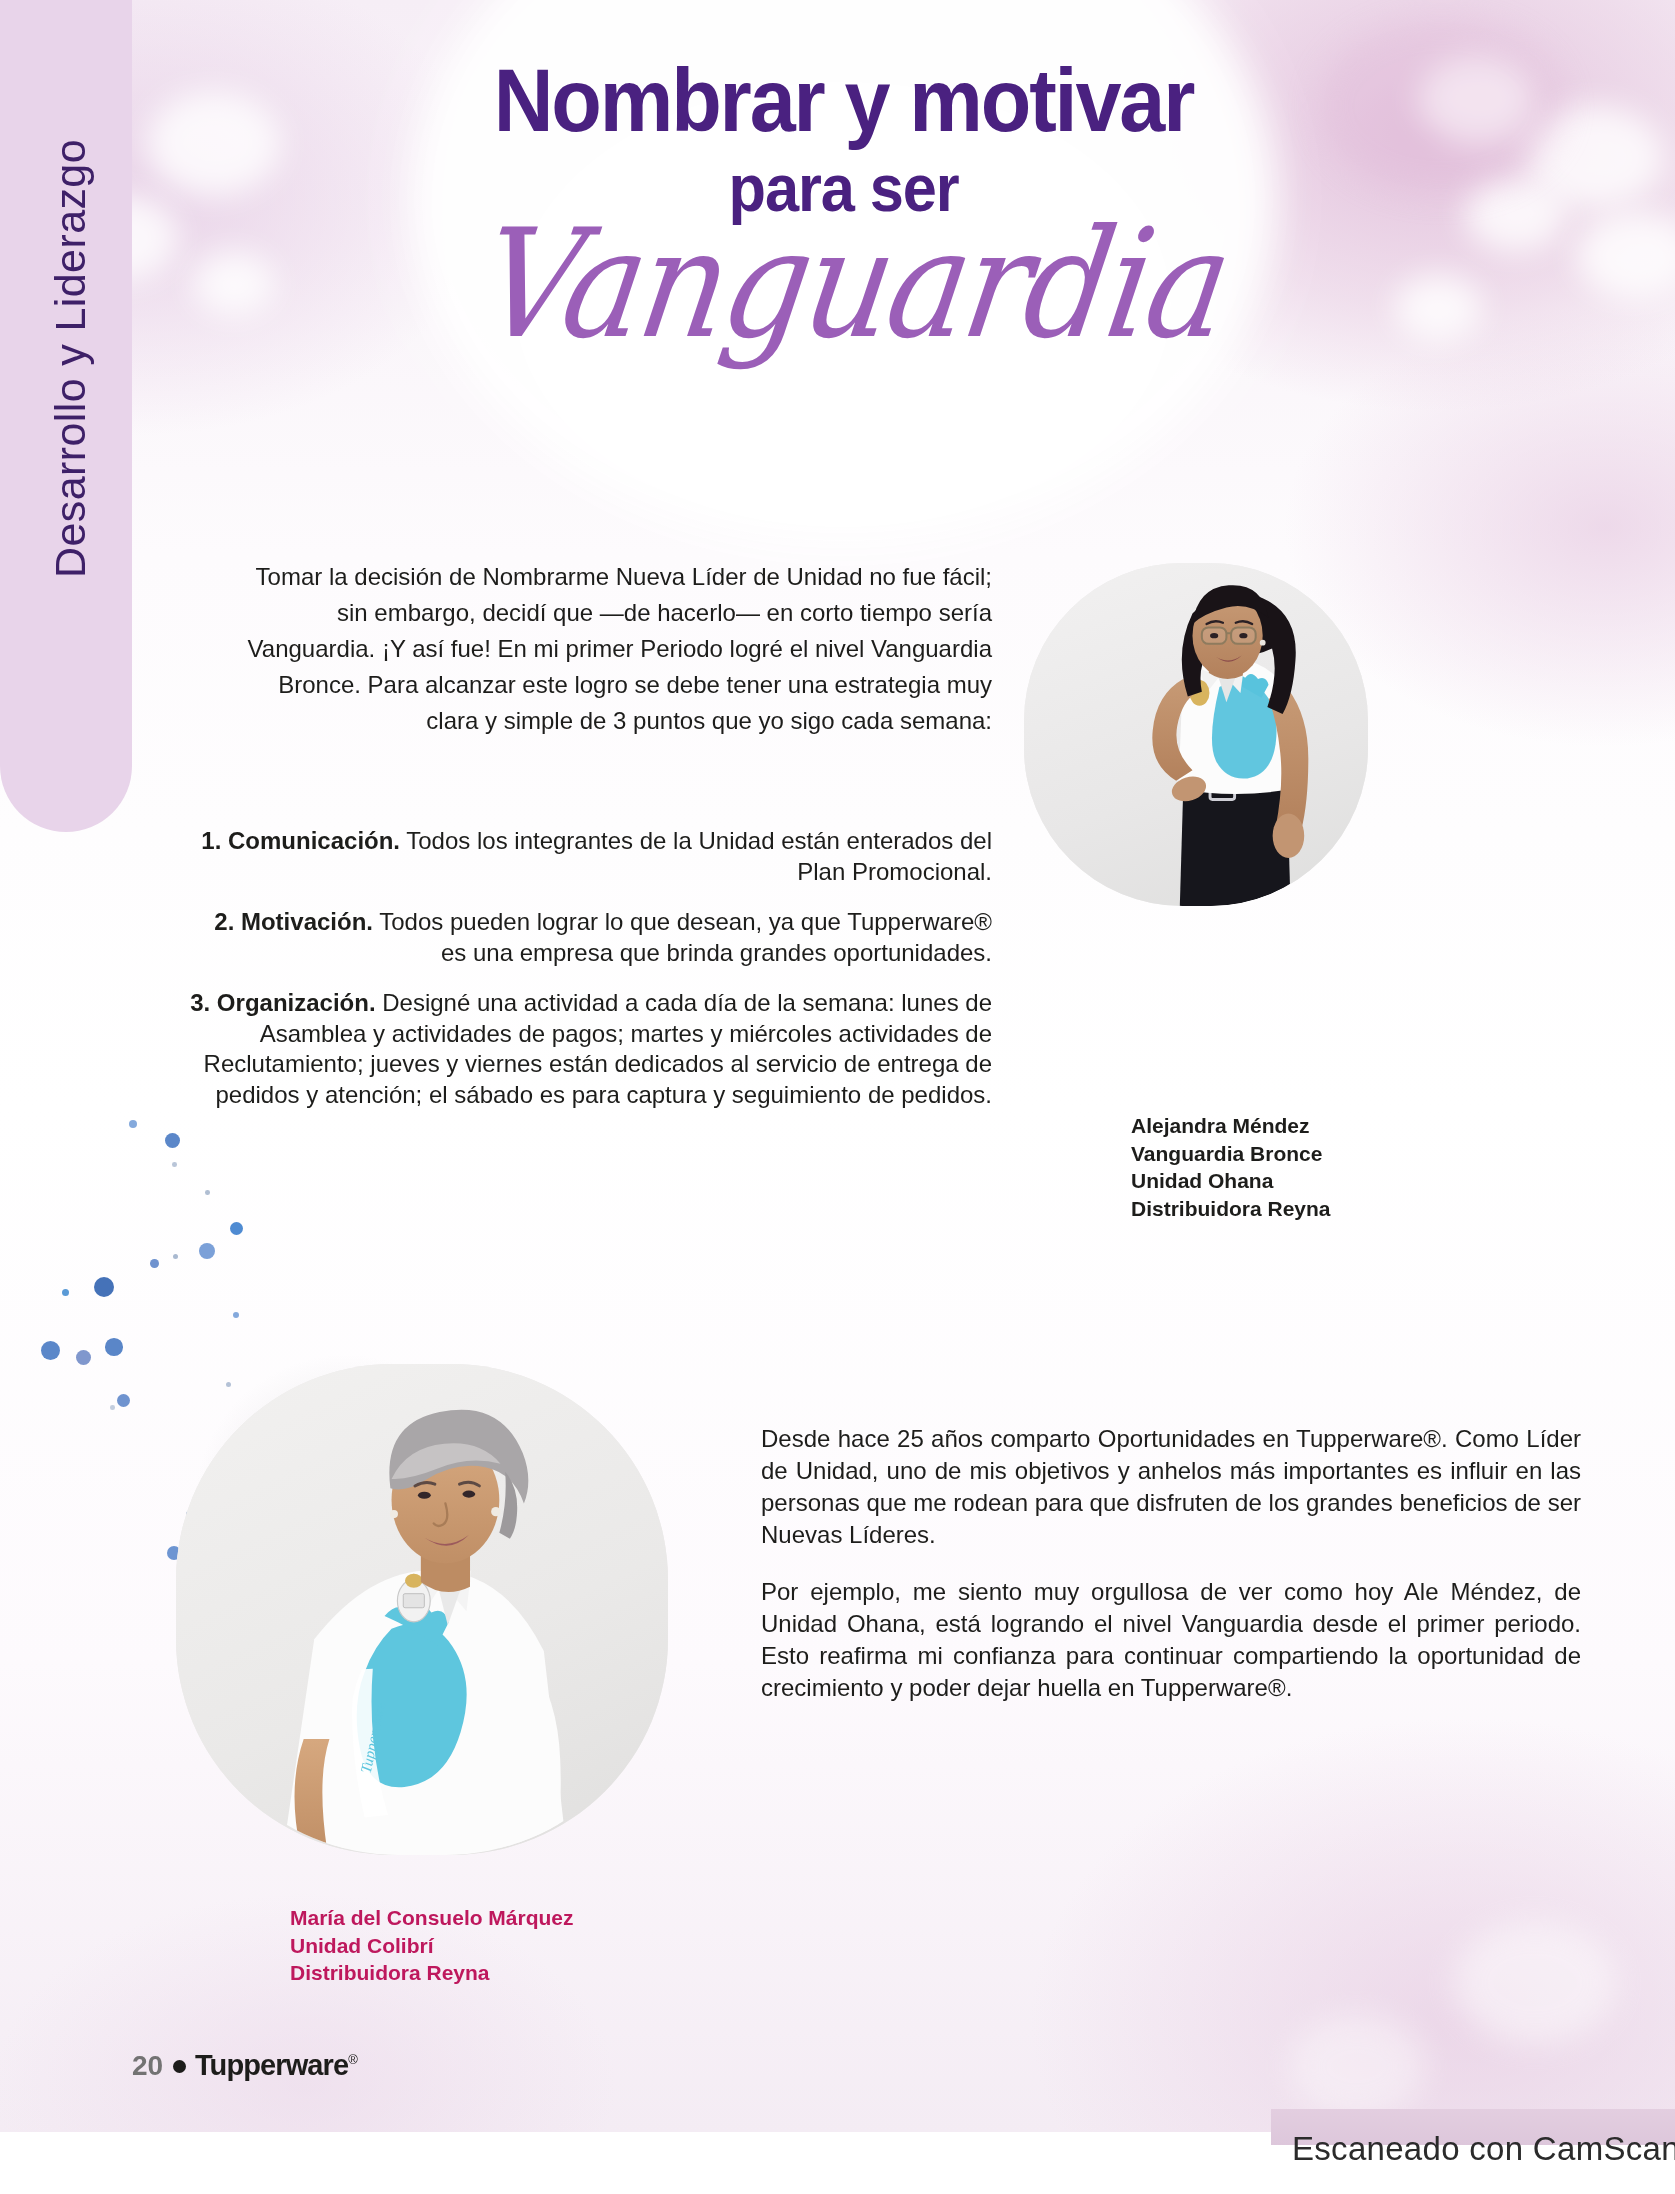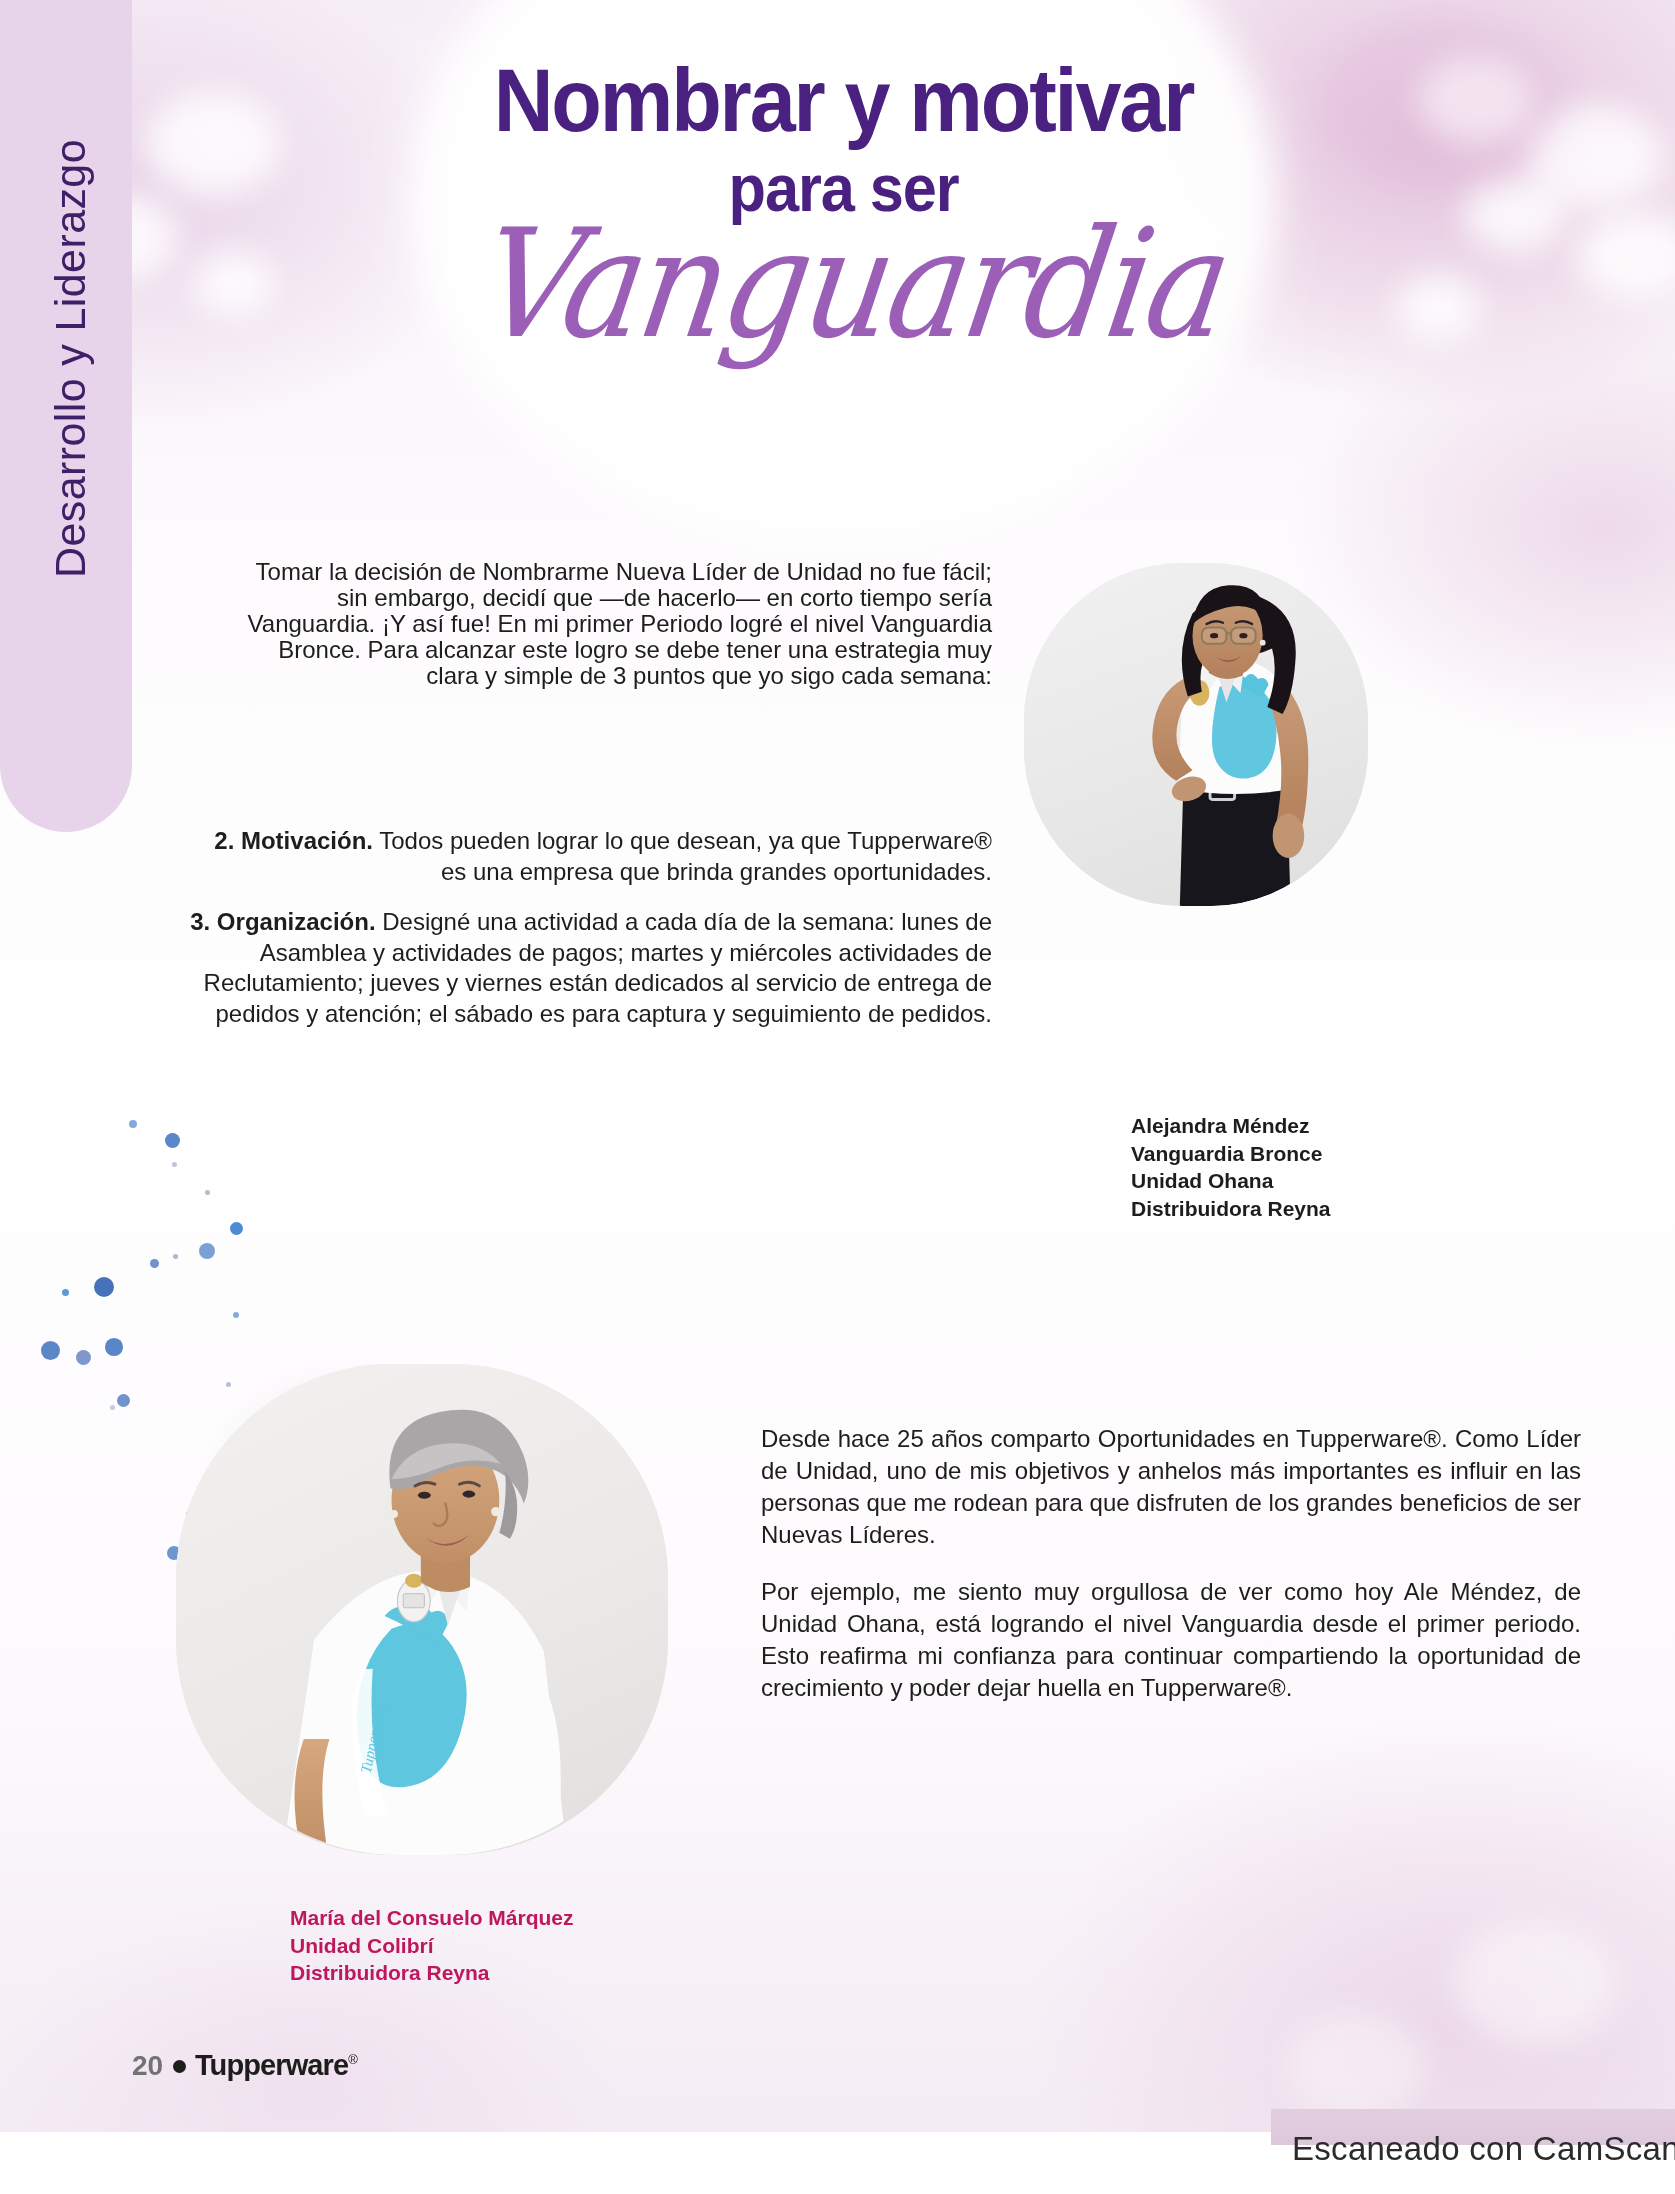--- a/index.html
+++ b/index.html
@@ -85,21 +85,21 @@
     font-size:134px;line-height:129px;
     color:#9b5fb8;
     letter-spacing:-3.5px;
     transform:skewX(-9deg) scaleY(1.12);
   }
 
   
   #art1-body{
     position:absolute;left:231px;top:559px;width:761px;
     text-align:right;
-    font-size:24px;line-height:26px;color:#1d1d1b;
+    font-size:24px;line-height:36px;color:#1d1d1b;
     z-index:5;
   }
   #art1-points{
     position:absolute;left:187px;top:826px;width:805px;
     text-align:right;
     font-size:24px;line-height:30.5px;color:#1d1d1b;
     z-index:5;
   }
   #art1-points p{margin:0 0 20px 0;}
   #art1-points b{font-weight:700;}
@@ -226,20 +226,23 @@
     <div id="headline-line1">Nombrar y motivar</div>
     <div id="headline-line2">para ser</div>
   </div>
   <div id="headline-script">Vanguardia</div>
 
   <div id="art1-body">
     <p>Tomar la decisión de Nombrarme Nueva Líder de Unidad no fue fácil; sin embargo, decidí que —de hacerlo— en corto tiempo sería Vanguardia. ¡Y así fue! En mi primer Periodo logré el nivel Vanguardia Bronce. Para alcanzar este logro se debe tener una estrategia muy clara y simple de 3 puntos que yo sigo cada semana:</p>
   </div>
 
   <div id="art1-points">
+    <p>
+      <b>1. Comunicación.</b><span> Todos los integrantes de la Unidad están enterados del Plan Promocional.</span>
+    </p>
     <p>
       <b>2. Motivación.</b><span> Todos pueden lograr lo que desean, ya que Tupperware® es una empresa que brinda grandes oportunidades.</span>
     </p>
     <p>
       <b>3. Organización.</b><span> Designé una actividad a cada día de la semana: lunes de Asamblea y actividades de pagos; martes y miércoles actividades de Reclutamiento; jueves y viernes están dedicados al servicio de entrega de pedidos y atención; el sábado es para captura y seguimiento de pedidos.</span>
     </p>
   </div>
 
 
   <div id="photo1">

